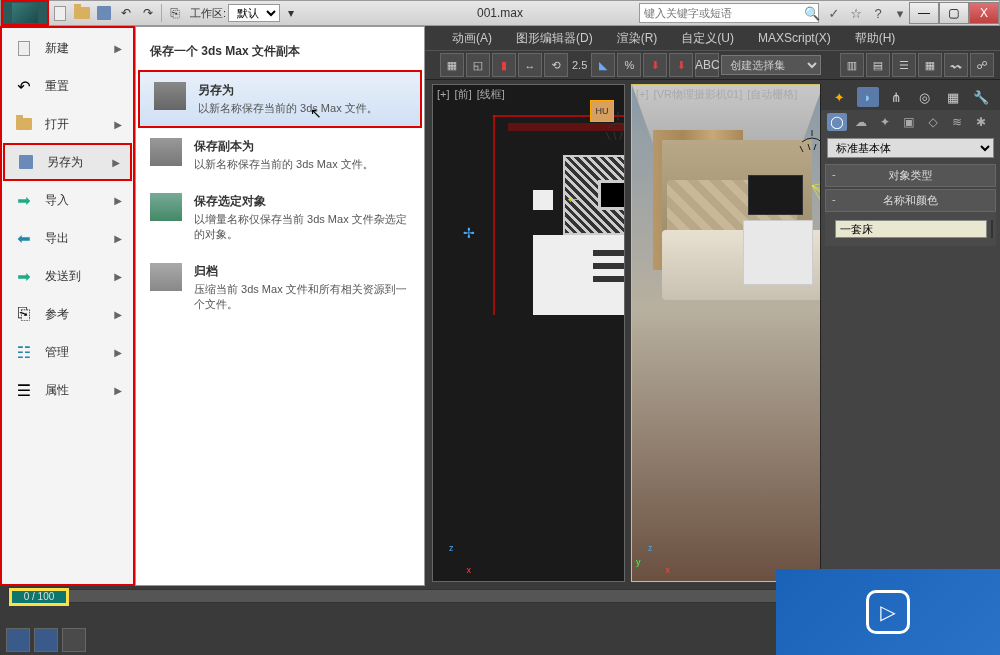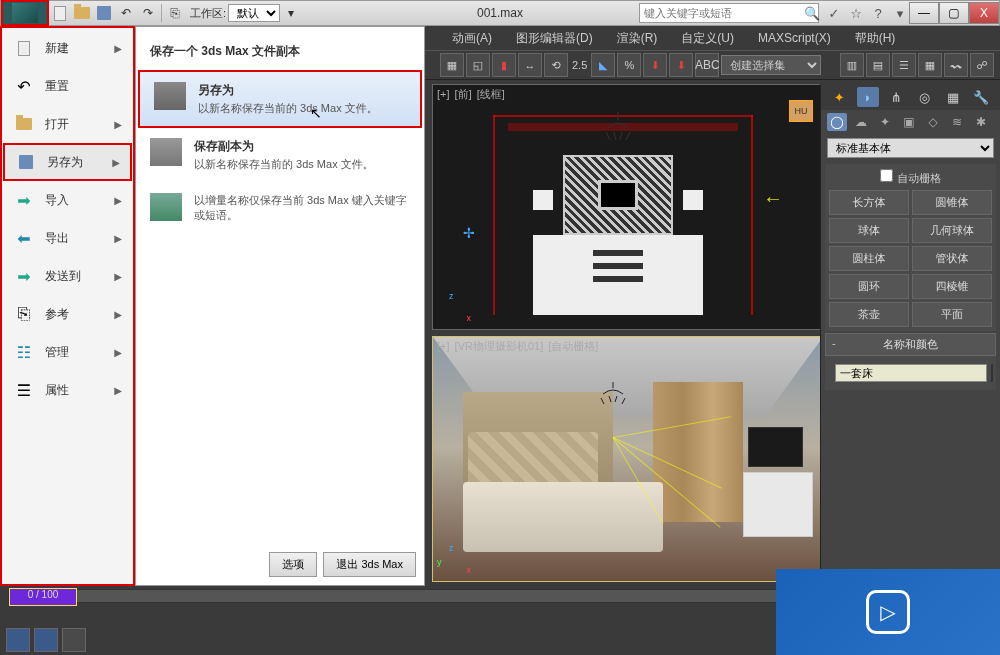--- a/index.html
+++ b/index.html
@@ -51,21 +51,21 @@
 .submenu-item.boxed { border: 2px solid #d00; margin: 0 2px; }
 .submenu-item .si-icon { width: 32px; height: 28px; background: #888; flex-shrink: 0; }
 .submenu-item .si-text { flex: 1; }
 .submenu-item .si-title { font-size: 12px; font-weight: bold; color: #333; margin-bottom: 2px; }
 .submenu-item .si-desc { font-size: 11px; color: #555; line-height: 1.4; }
 .submenu-footer { position: absolute; bottom: 8px; right: 8px; display: flex; gap: 6px; }
 .submenu-footer .fbtn { padding: 4px 12px; font-size: 11px; border: 1px solid #999; background: linear-gradient(#f0f0f0,#d8d8d8); cursor: pointer; }
 .cursor-arrow { position: absolute; left: 174px; top: 78px; font-size: 14px; color: #000; z-index: 20; pointer-events:none; }
 
 
-.viewports { position: absolute; left: 432px; top: 84px; width: 392px; height: 498px; display: flex; flex-direction: column; gap: 6px; }
+.viewports { position: absolute; left: 432px; top: 84px; width: 392px; height: 498px; display: flex; flex-direction: row; gap: 6px; }
 .viewport { flex: 1; background: #1a1a1a; border: 1px solid #666; position: relative; overflow: hidden; }
 .viewport.active { border: 1px solid #d8c060; }
 .vp-label { position: absolute; top: 2px; left: 4px; font-size: 11px; color: #aaa; z-index: 2; }
 .vp-label span { margin-right: 2px; }
 .vp-axis { position: absolute; bottom: 6px; left: 6px; width: 30px; height: 30px; }
 .vp-axis .ax { position: absolute; font-size: 9px; }
 .vp-axis .ax.z { color: #4af; top: -2px; left: 10px; }
 .vp-axis .ax.x { color: #f44; bottom: 0; right: -2px; }
 .vp-axis .ax.y { color: #4f4; bottom: 8px; left: -2px; }
 
@@ -113,21 +113,21 @@
 .autogrid-row label { font-size: 11px; color: #ccc; }
 .obj-grid { display: grid; grid-template-columns: 1fr 1fr; gap: 3px; }
 .obj-btn { background: #555; color: #ddd; font-size: 11px; padding: 4px 2px; text-align: center; border: 1px solid #666; cursor: pointer; }
 .name-row { display: flex; align-items: center; margin: 4px 6px; gap: 4px; }
 .name-row input { flex: 1; background: #e8e8d0; border: 1px solid #888; font-size: 11px; padding: 2px 4px; }
 .name-row .colorswatch { width: 28px; height: 18px; background: #888; border: 1px solid #333; }
 
 
 .timeline { position: absolute; bottom: 48px; left: 0; right: 0; height: 22px; background: #3a3a3a; display: flex; align-items: center; }
 .time-slider { flex: 1; height: 14px; background: #555; margin: 0 8px; border: 1px solid #333; position: relative; }
-.time-handle { position: absolute; left: 0; top: -2px; width: 68px; height: 18px; background: #6d28d9; border: 1px solid #fde047; font-size: 10px; color: #ddd; text-align: center; }
+.time-handle { position: absolute; left: 0; top: -2px; width: 60px; height: 18px; background: #0f766e; border: 3px solid #fde047; font-size: 10px; color: #ddd; text-align: center; }
 .time-ruler { position: absolute; bottom: 30px; left: 0; right: 0; height: 18px; background: #3a3a3a; }
 .bottom-bar { position: absolute; bottom: 0; left: 0; right: 0; height: 30px; background: #3a3a3a; display: flex; align-items: center; padding: 0 6px; gap: 4px; }
 .bb-icon { width: 24px; height: 24px; background: #4a4a4a; border: 1px solid #666; }
 .bb-icon.blue { background: #3a5a8a; }
 
 
 .watermark { position: absolute; right: 0; bottom: 0; width: 224px; height: 86px; background: linear-gradient(135deg, #1a62b8, #2a72c8); display: flex; align-items: center; justify-content: center; gap: 10px; z-index: 50; }
 .watermark .play-icon { width: 44px; height: 44px; border: 3px solid #fff; border-radius: 10px; display: flex; align-items: center; justify-content: center; color: #fff; font-size: 20px; }
 .watermark .wm-text { color: #fff; }
 .watermark .wm-main { font-size: 22px; font-weight: bold; }
@@ -280,26 +280,30 @@
   <div class="submenu-item">
     <div class="si-icon" style="background:linear-gradient(#999,#777)"></div>
     <div class="si-text">
       <div class="si-title">保存副本为</div>
       <div class="si-desc">以新名称保存当前的 3ds Max 文件。</div>
     </div>
   </div>
   <div class="submenu-item">
     <div class="si-icon" style="background:linear-gradient(#7a9,#486)"></div>
     <div class="si-text">
-      <div class="si-desc">以增量名称仅保存当前 3ds Max 键入关键字或短语。</div>
-    </div>
-  </div>
-  <div class="submenu-footer">
-    <div class="fbtn">选项</div>
-    <div class="fbtn">退出 3ds Max</div>
+      <div class="si-title">保存选定对象</div>
+      <div class="si-desc">以增量名称仅保存当前 3ds Max 文件杂选定的对象。</div>
+    </div>
+  </div>
+  <div class="submenu-item">
+    <div class="si-icon" style="background:linear-gradient(#aaa,#888)"></div>
+    <div class="si-text">
+      <div class="si-title">归档</div>
+      <div class="si-desc">压缩当前 3ds Max 文件和所有相关资源到一个文件。</div>
+    </div>
   </div>
   <div class="cursor-arrow">↖</div>
 </div>
 
 <div class="viewports">
   <div class="viewport">
     <div class="vp-label">
       <span>[+]</span>
       <span>[前]</span>
       <span>[线框]</span>
@@ -384,35 +388,21 @@
     <div class="csi">☁</div>
     <div class="csi">✦</div>
     <div class="csi">▣</div>
     <div class="csi">◇</div>
     <div class="csi">≋</div>
     <div class="csi">✱</div>
   </div>
   <select class="cmd-dropdown"><option>标准基本体</option></select>
 
   <div class="rollout">
-    <div class="rollout-body">
-      <div class="autogrid-row"><input type="checkbox" style=""> <label>自动栅格</label></div>
-      <div class="obj-grid">
-        <div class="obj-btn">长方体</div>
-        <div class="obj-btn">圆锥体</div>
-        <div class="obj-btn">球体</div>
-        <div class="obj-btn">几何球体</div>
-        <div class="obj-btn">圆柱体</div>
-        <div class="obj-btn">管状体</div>
-        <div class="obj-btn">圆环</div>
-        <div class="obj-btn">四棱锥</div>
-        <div class="obj-btn">茶壶</div>
-        <div class="obj-btn">平面</div>
-      </div>
-    </div>
+    <div class="rollout-header">对象类型</div>
   </div>
 
   <div class="rollout">
     <div class="rollout-header">名称和颜色</div>
     <div class="rollout-body">
       <div class="name-row">
         <input value="一套床" style="">
         <div class="colorswatch"></div>
       </div>
     </div>

